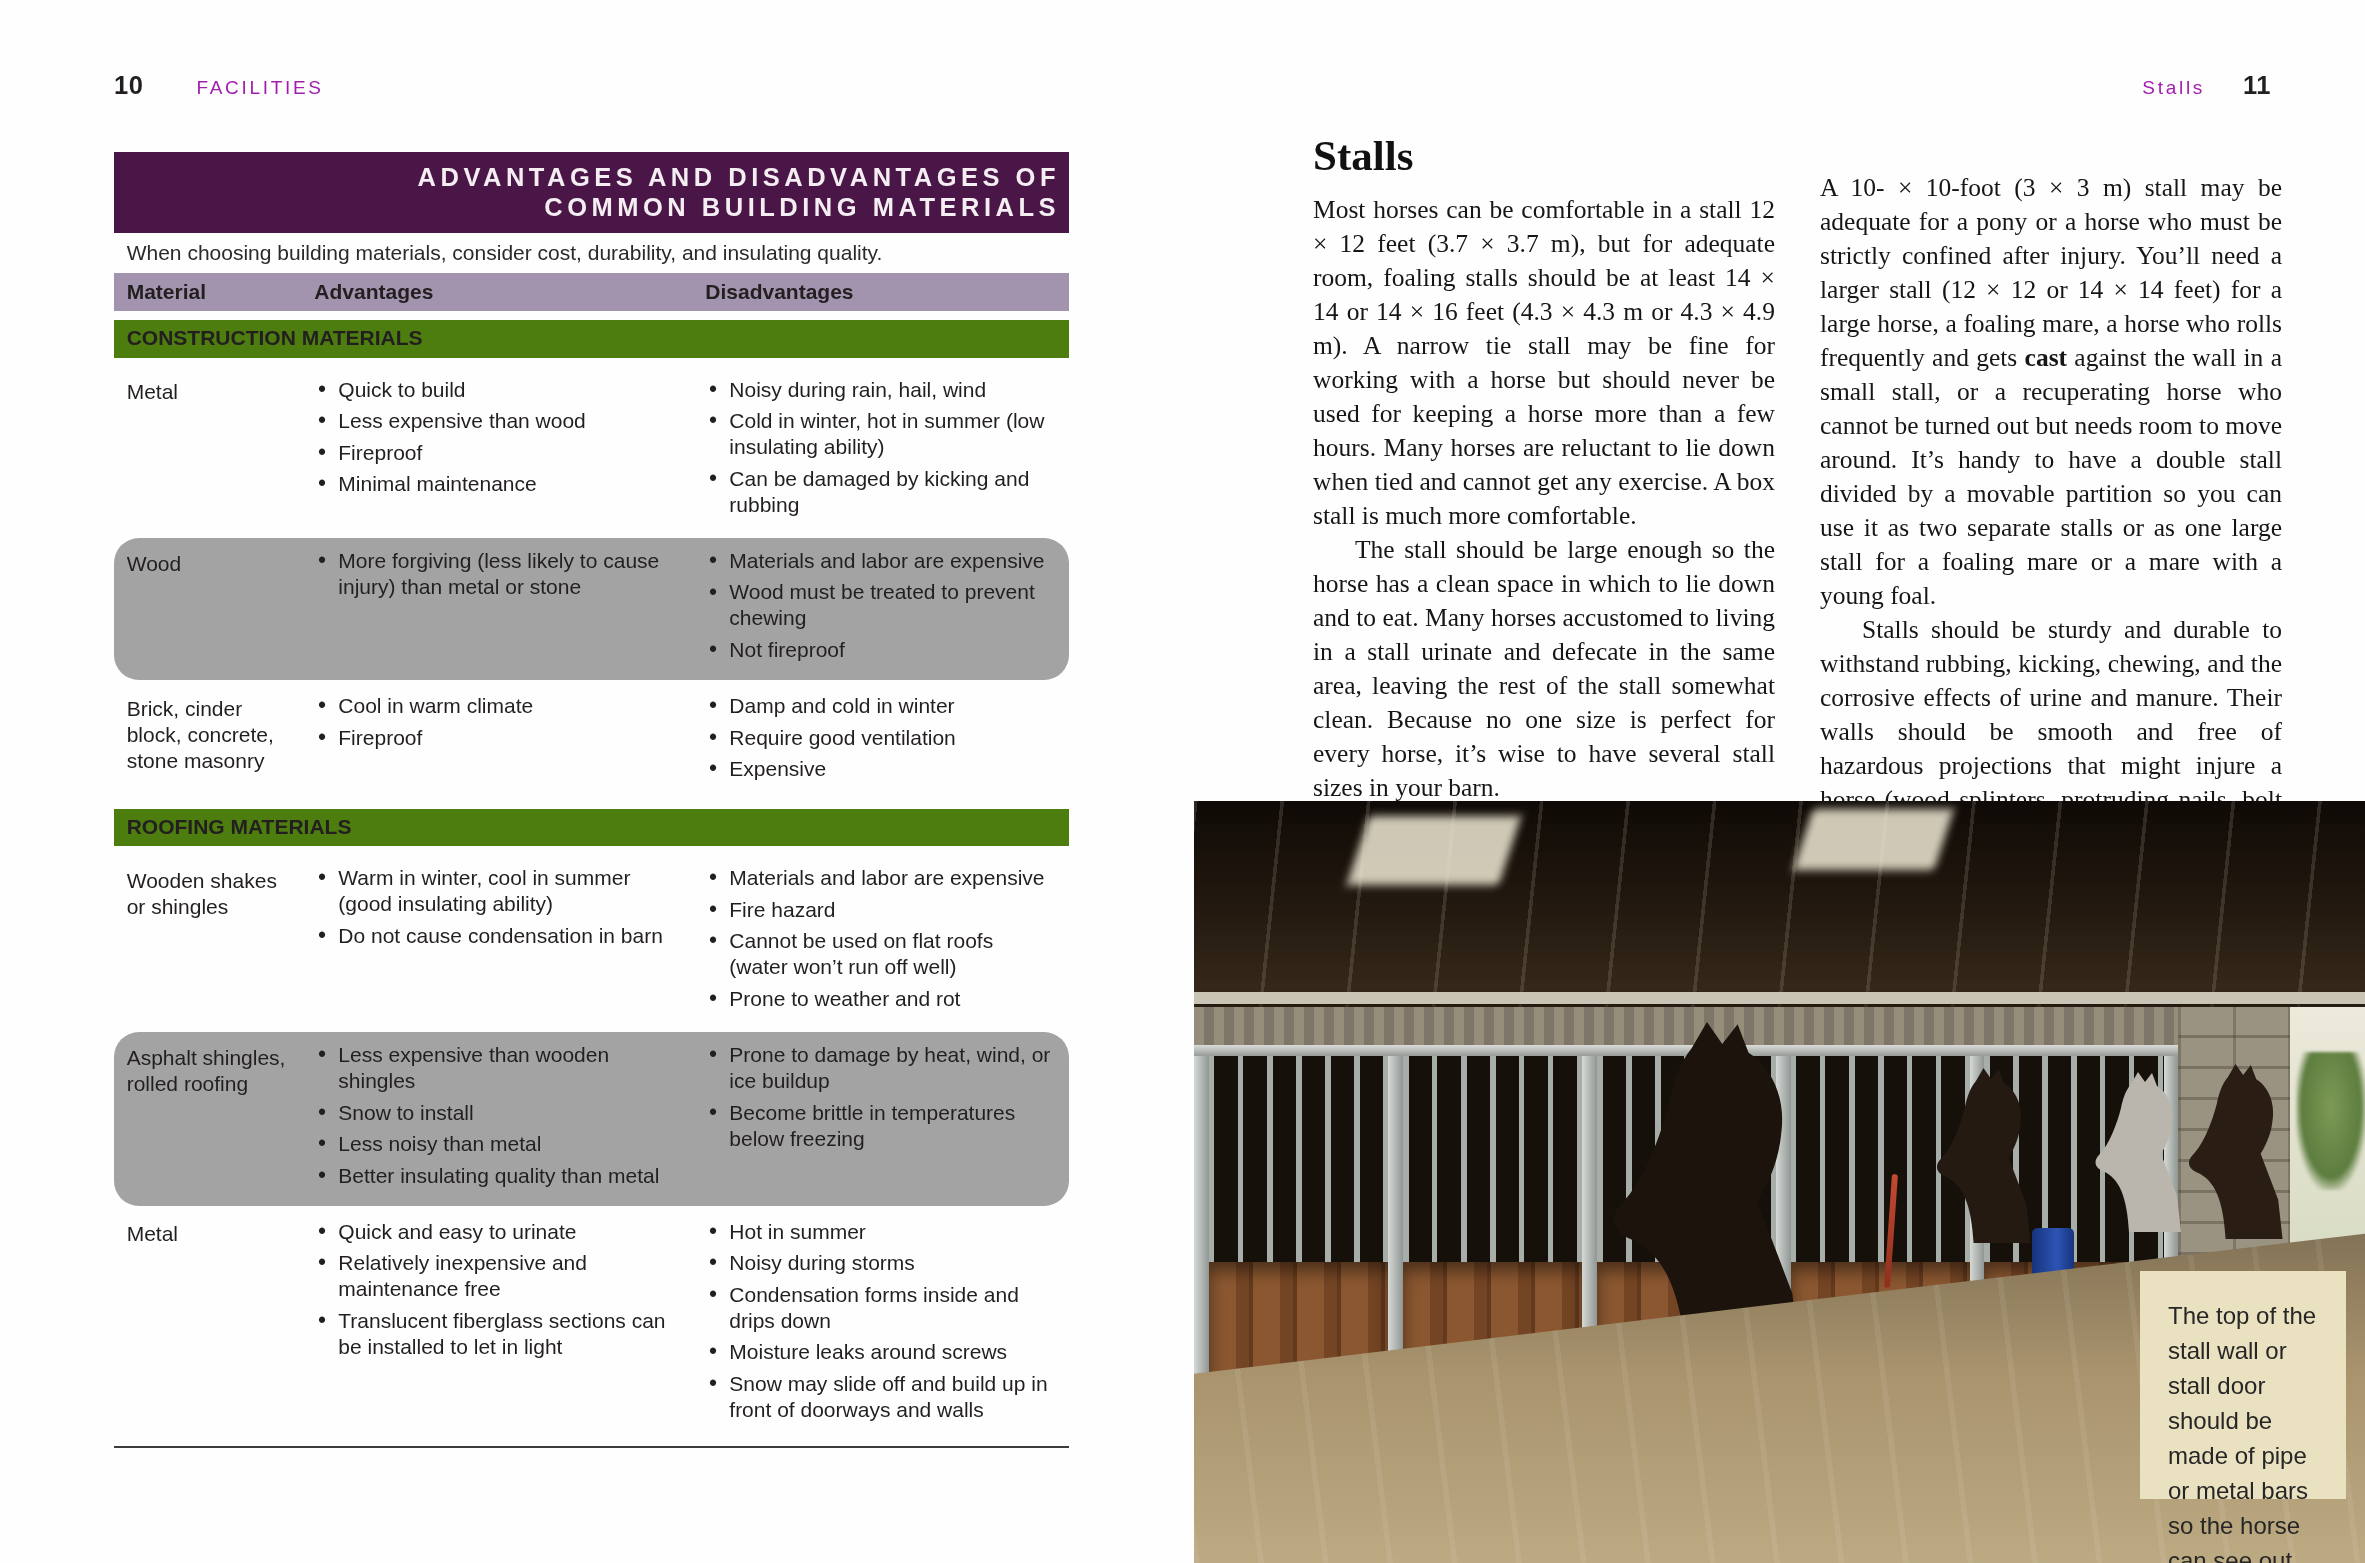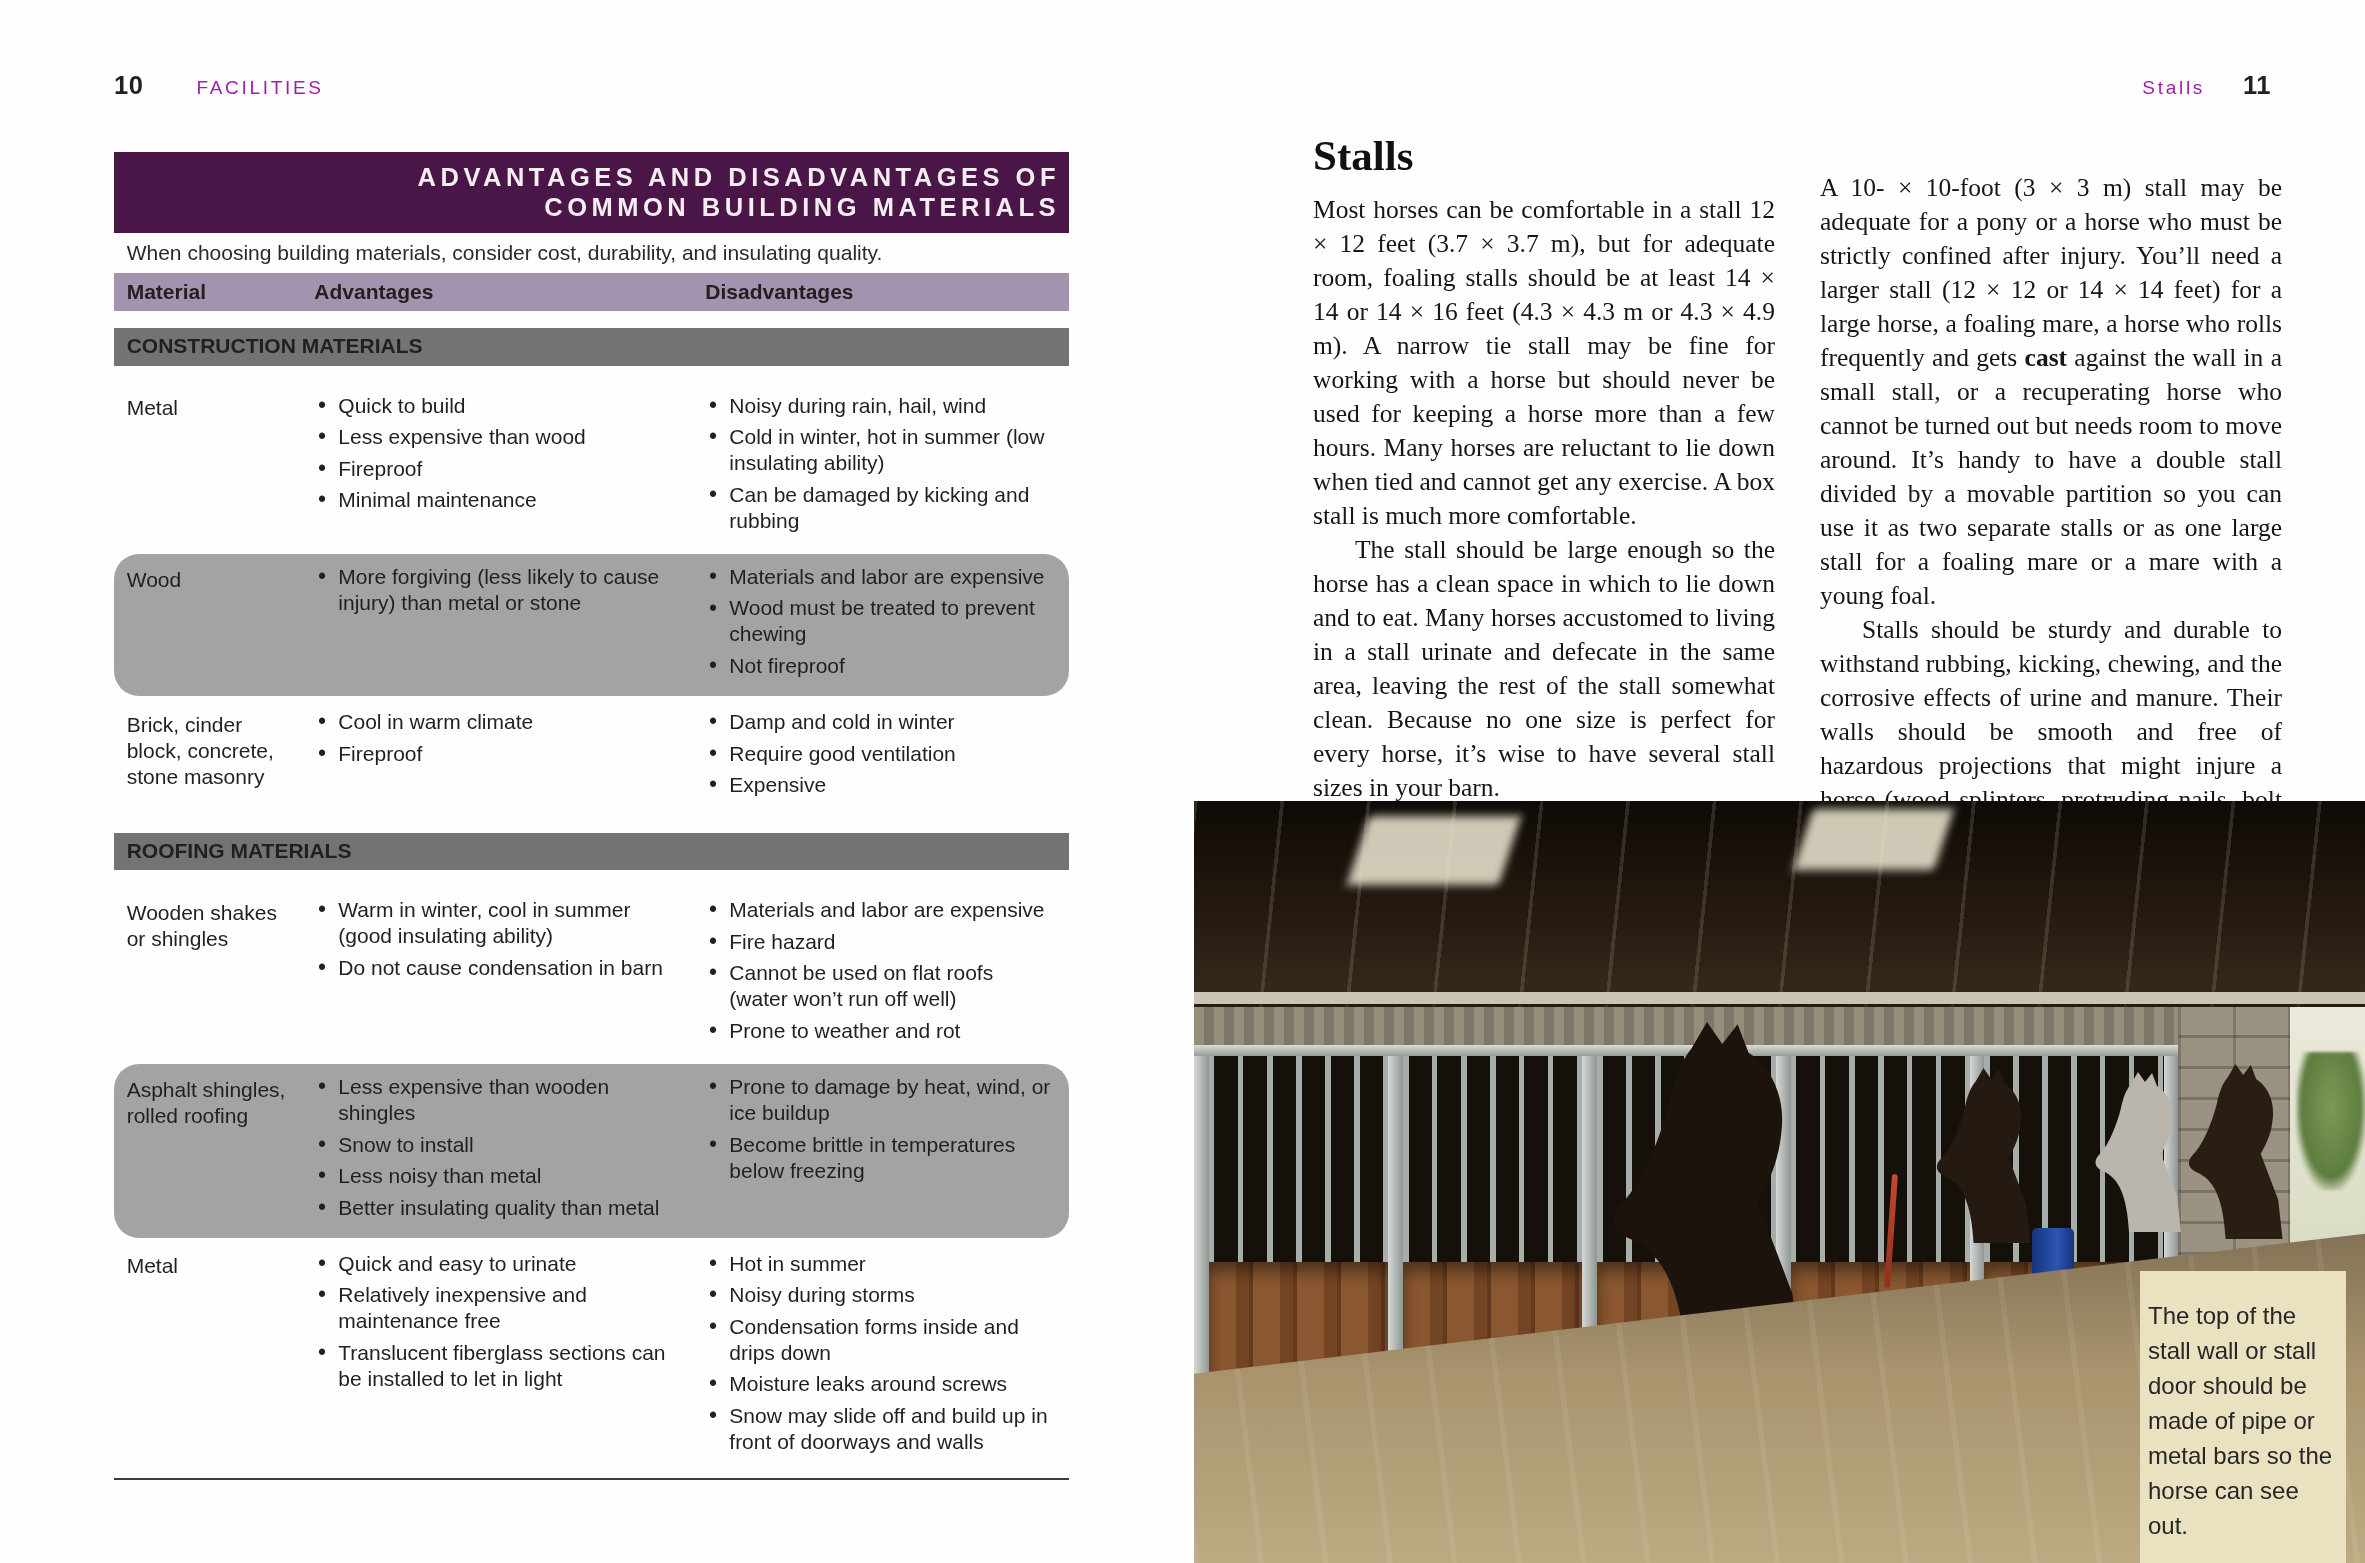--- a/index.html
+++ b/index.html
@@ -17,21 +17,21 @@
 
   
   .mat-table{position:absolute;left:114px;top:152px;width:955px;font-size:21px;}
   .tbanner{background:#4a1647;color:#f4eef2;text-align:right;font-weight:bold;
            font-size:25.5px;letter-spacing:4.5px;line-height:30px;padding:10px 9px 11px;}
   .tintro{margin:8.2px 0 8.2px 12.7px;font-size:21px;color:#2a2a2a;}
   .thead{display:grid;grid-template-columns:193px 391px 1fr;background:#a294ae;
          font-weight:bold;padding:6.4px 0 7.3px;margin-bottom:2.7px;}
   .thead .h1c{padding-left:12.7px;}
   .thead .h2c,.thead .h3c{padding-left:7.3px;}
-  .section-band{background:#737373;font-weight:bold;padding:6.4px 0 7.3px 12.7px;margin:17px 0;}
+  .section-band{background:#4d7c0f;font-weight:bold;padding:6.4px 0 7.3px 12.7px;margin:9px 0;}
   .trow{display:grid;grid-template-columns:193px 391px 1fr;padding:10px 0 12px;margin:2.7px 0;}
   .trow.shaded{background:#a3a3a3;border-radius:25px;}
   .cell.material{padding:2.7px 16.4px 0 12.7px;line-height:26px;}
   ul.cell{list-style:none;margin:0;padding:0 12.7px 0 7.3px;}
   ul.cell li{position:relative;padding-left:24px;line-height:26px;margin:0 0 5.5px;}
   ul.cell li::before{content:"•";position:absolute;left:3.6px;top:-0.9px;font-size:23px;}
   .table-rule{border:none;border-top:2.7px solid #3c3c3c;margin:5.5px 0 0;}
 
   
   .col{position:absolute;width:462px;font-family:"Liberation Serif",serif;
@@ -84,22 +84,22 @@
         clip-path:polygon(0 46%,100% 6%,100% 100%,0 100%);}
   .floor::after{content:"";position:absolute;inset:0;
         background:repeating-linear-gradient(83deg,rgba(255,255,255,.07) 0 5.5px,transparent 5.5px 64px);}
   .horse{position:absolute;}
   .blanket{position:absolute;left:71.5%;top:56%;width:3.6%;height:13%;
         background:linear-gradient(90deg,#16337d,#2c55b4 60%,#16337d);border-radius:5.5px;}
   .rope{position:absolute;left:59.2%;top:49%;width:6.4px;height:15%;
         background:linear-gradient(180deg,#c24a30,#8f2f1e);border-radius:3.6px;transform:rotate(4deg);}
 
   
-  .caption-box{position:absolute;left:2140px;top:1271px;width:206px;height:292px;
-        background:#eae1c1;box-sizing:border-box;padding:27px 8px;}
+  .caption-box{position:absolute;left:2140px;top:1271px;width:206px;height:228px;
+        background:#eae1c1;box-sizing:border-box;padding:27px 28px;}
   .caption-box p{margin:0;font-size:24px;line-height:35px;color:#262626;}
 </style>
 </head>
 <body>
 
 <svg width="0" height="0" style="position:absolute">
   <defs>
     <path id="horse-head" d="M40,12 L47,0 L54,10 L61,1 L66,14 C76,20 83,34 81,50 C80,62 76,72 70,82 L86,124 L90,160 L38,160 C36,124 28,106 12,99 C4,96 2,89 8,83 C18,73 26,52 30,36 C32,26 35,18 40,12 Z"></path>
   </defs>
 </svg>

